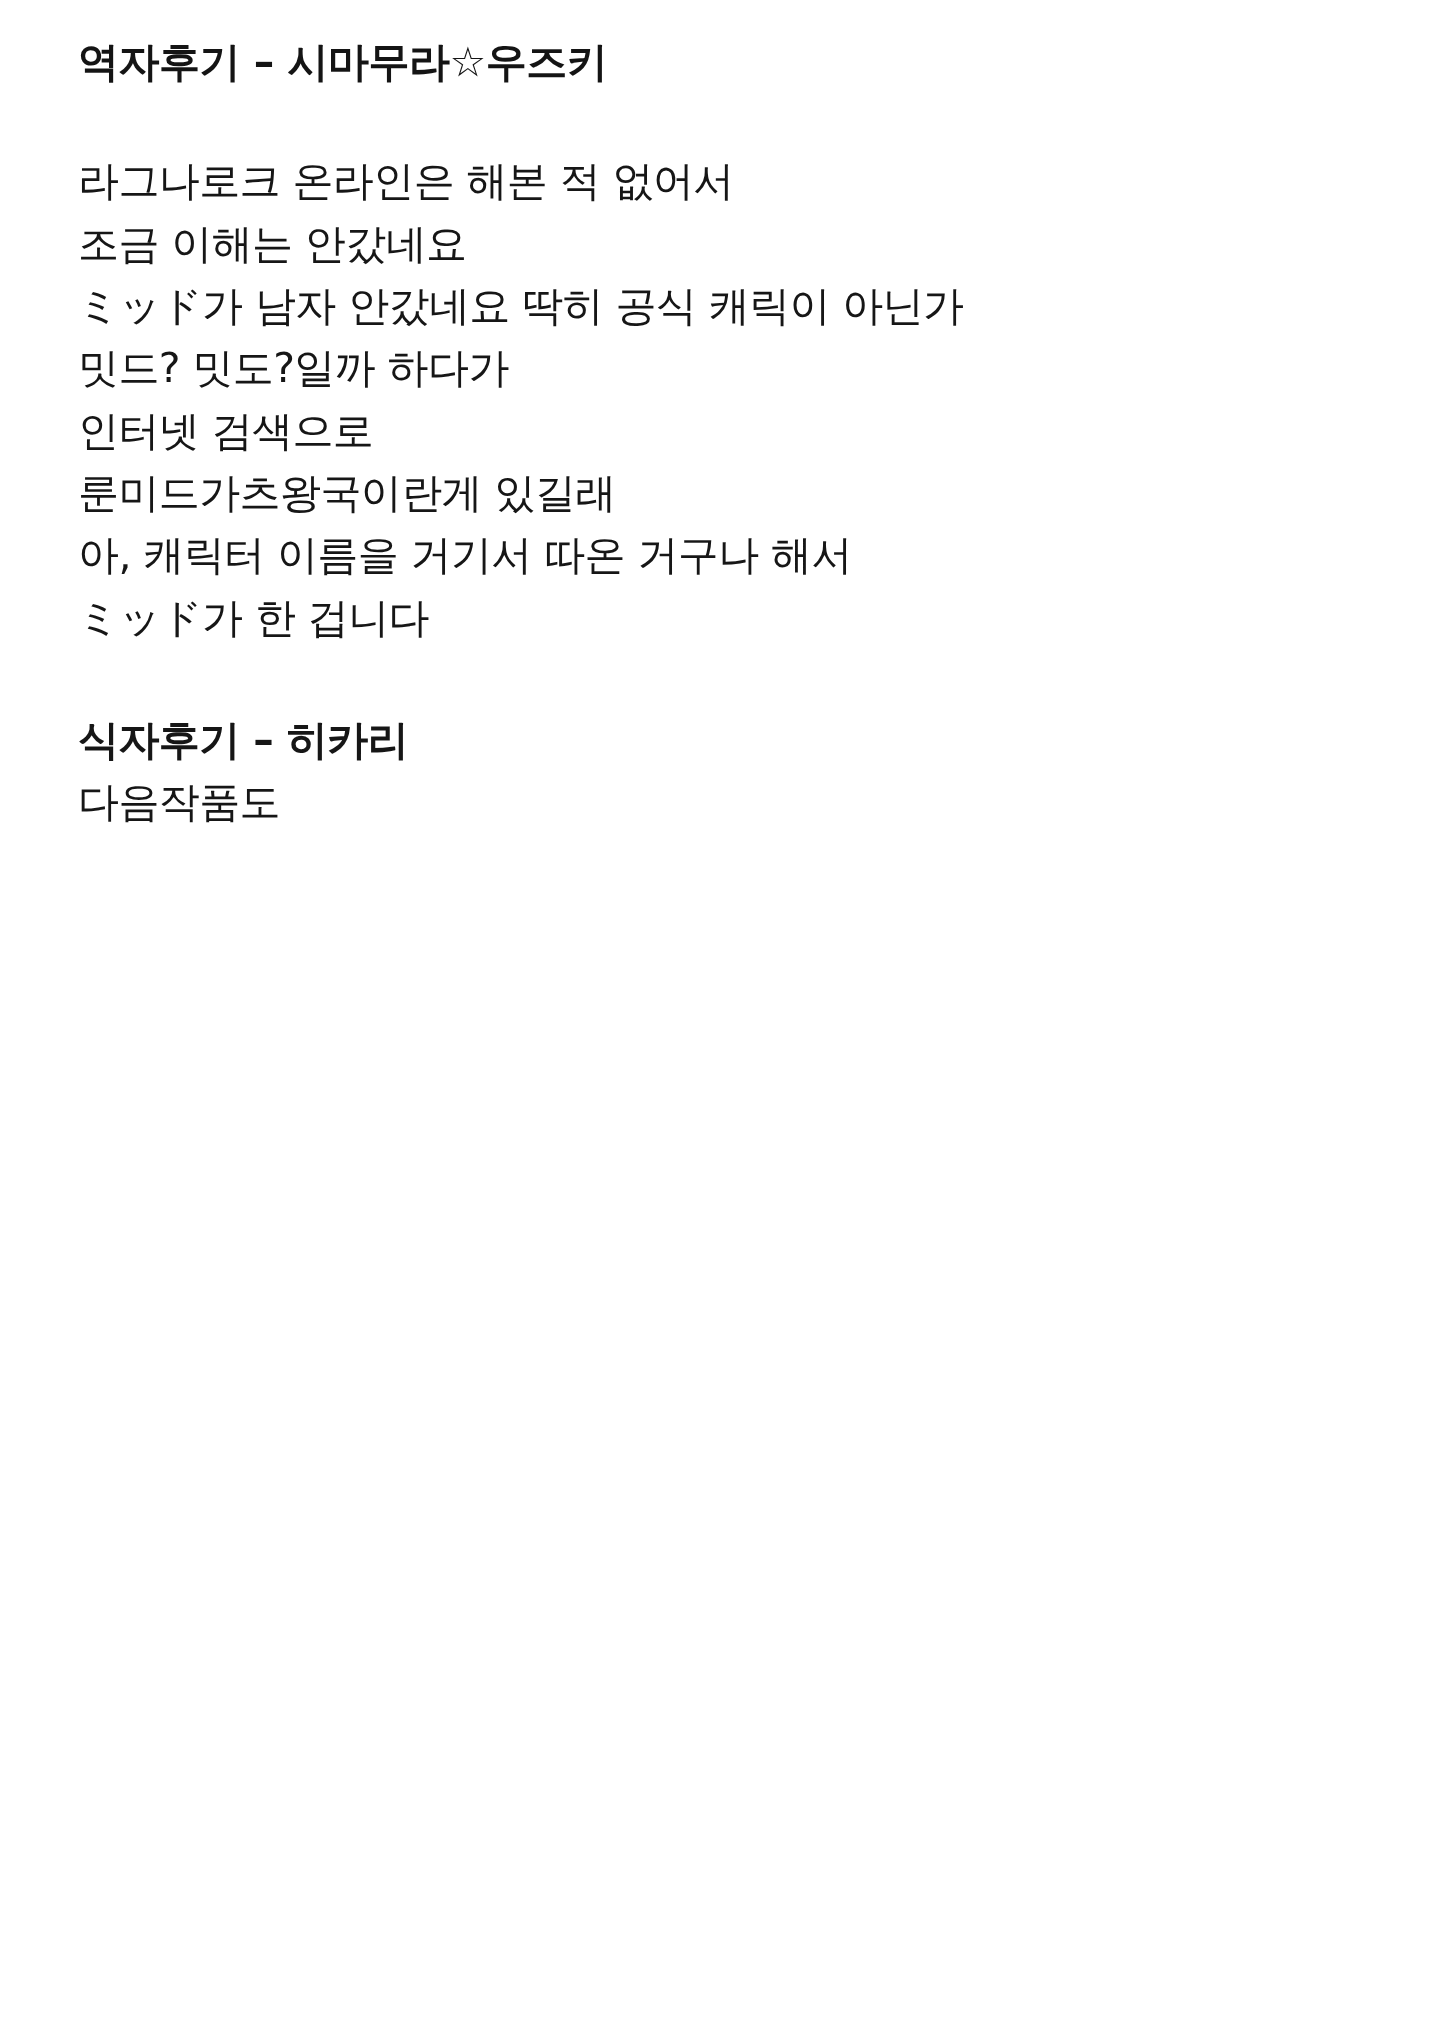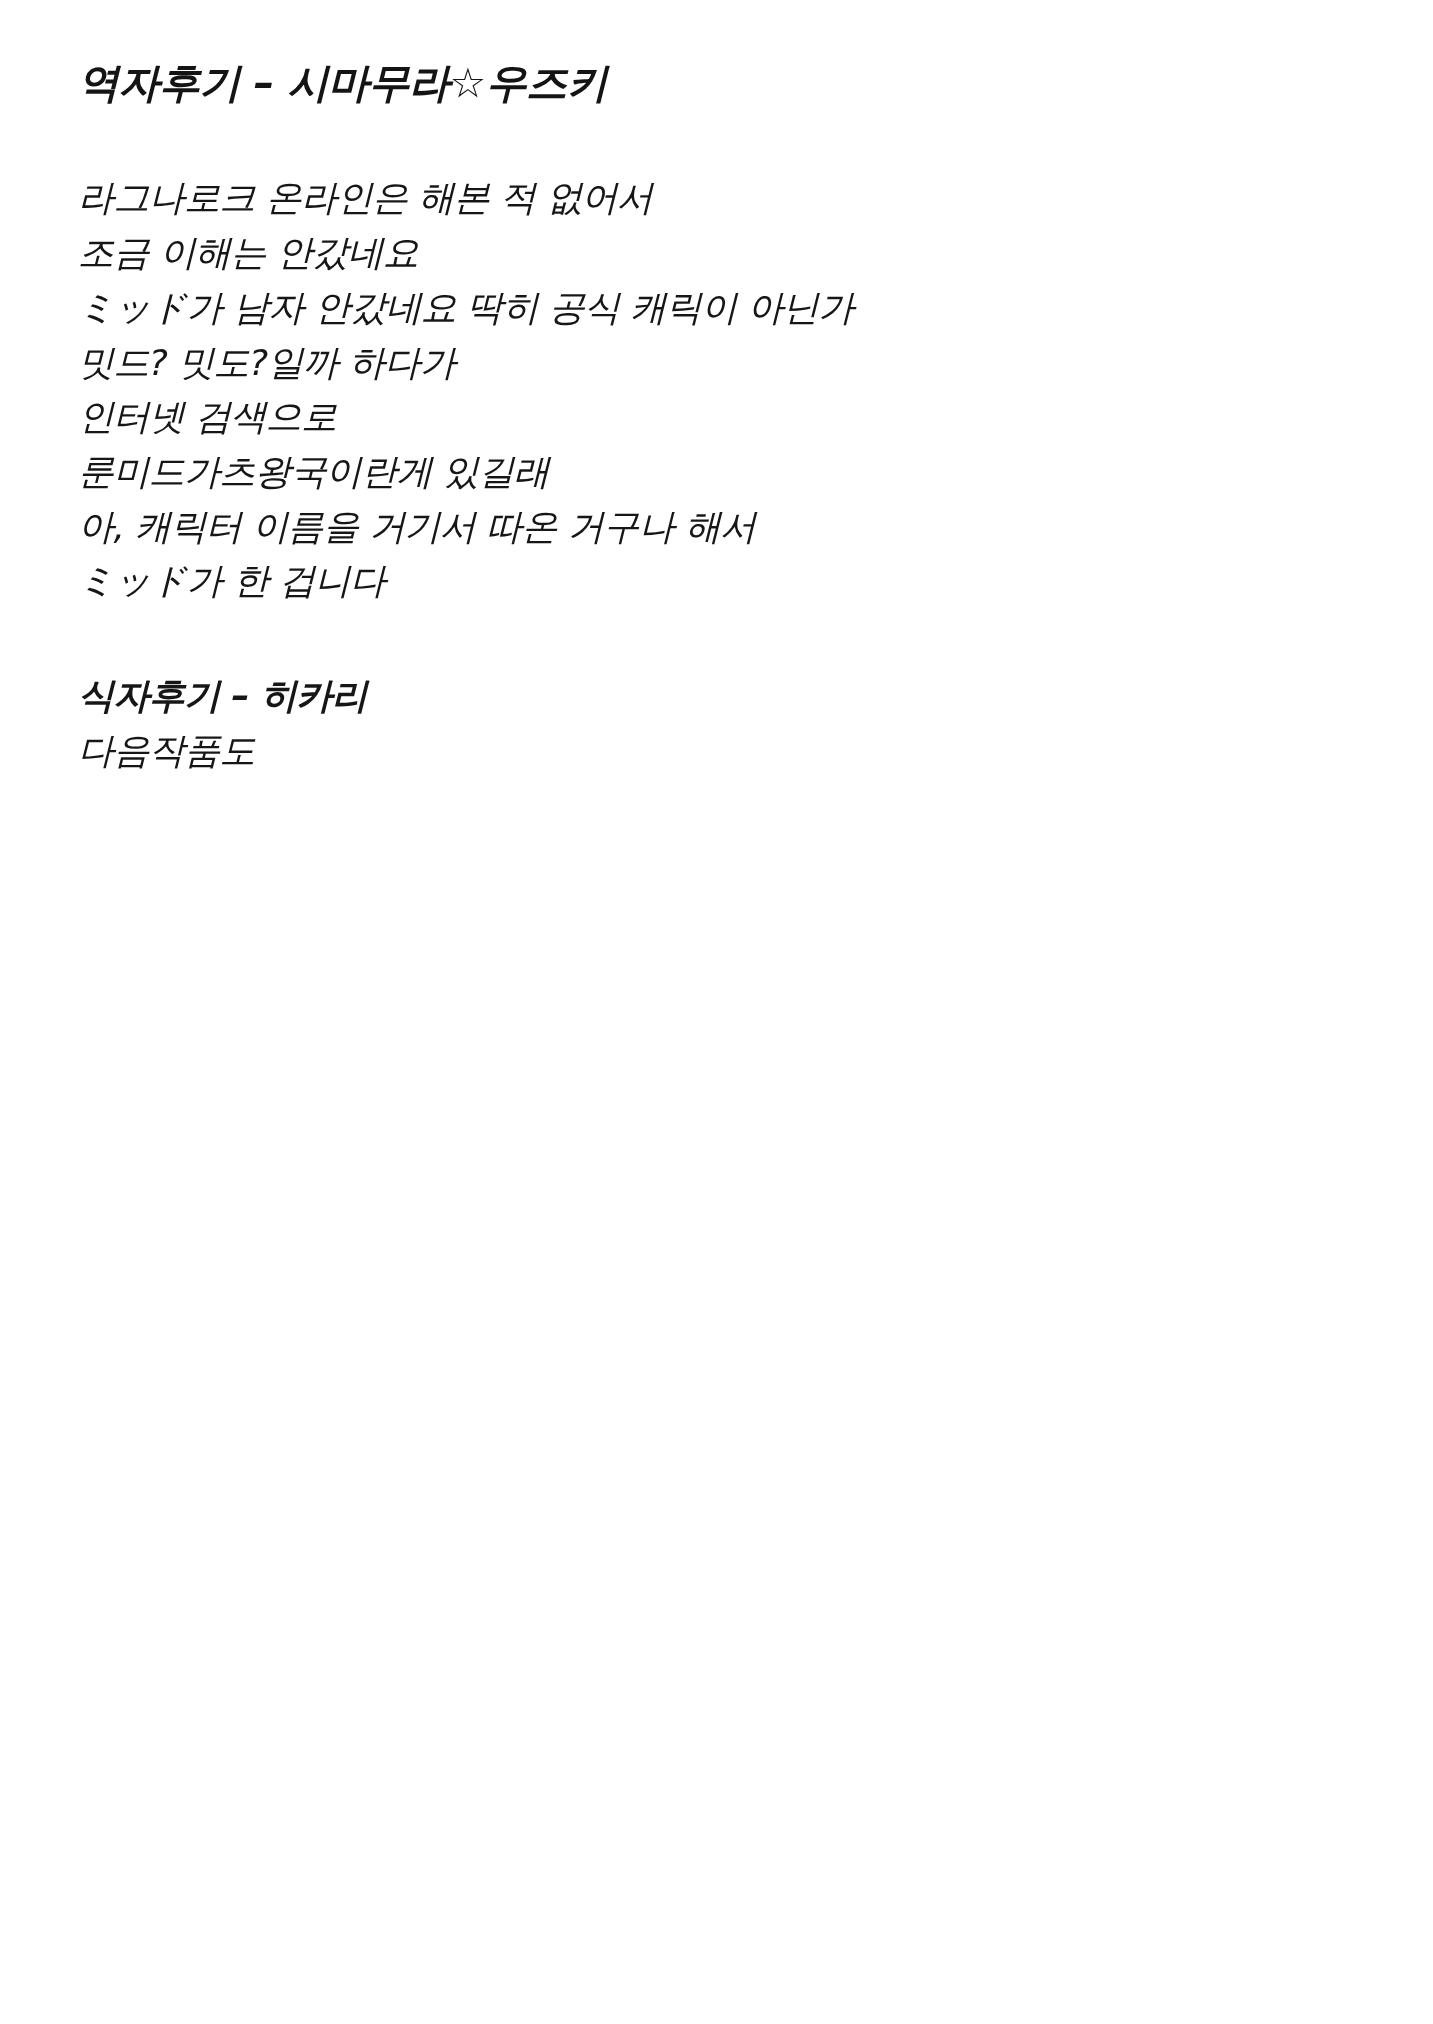--- a/index.html
+++ b/index.html
@@ -11,38 +11,37 @@
     width: 1433px;
     height: 2024px;
     font-family: "DejaVu Sans", "Liberation Sans", sans-serif;
     color: #1a1a1a;
     -webkit-font-smoothing: antialiased;
   }
   .page {
     box-sizing: border-box;
     width: 1433px;
     min-height: 2024px;
-    padding: 56px 80px 0 78px;
+    padding: 35px 80px 0 78px;
     background: #ffffff;
-    font-style: italic;
   }
   .doc-title {
     font-size: 41px;
     font-weight: 700;
     line-height: 1.35;
     letter-spacing: -0.5px;
     margin: 0 0 0 0;
     color: #141414;
     white-space: pre-wrap;
   }
   .block {
     margin-top: 60px;
   }
   .line {
-    font-size: 36px;
+    font-size: 41px;
     font-weight: 400;
     line-height: 1.52;
     letter-spacing: -0.6px;
     color: #161616;
     white-space: pre-wrap;
   }
   .line.bold {
     font-weight: 700;
   }
 </style>

